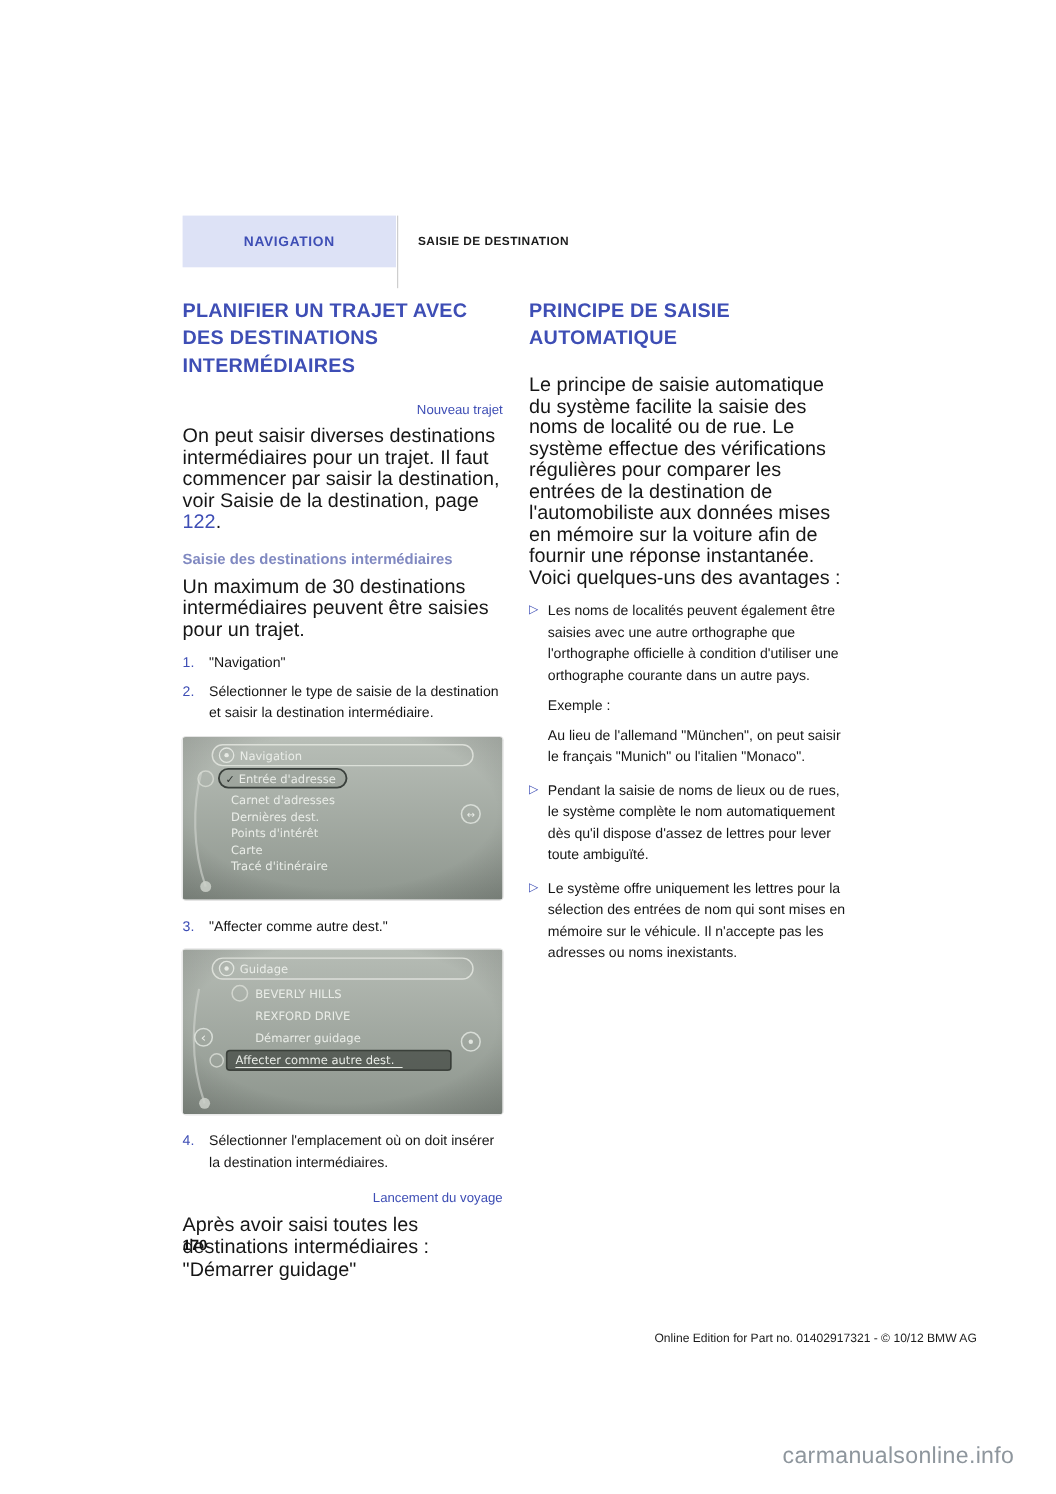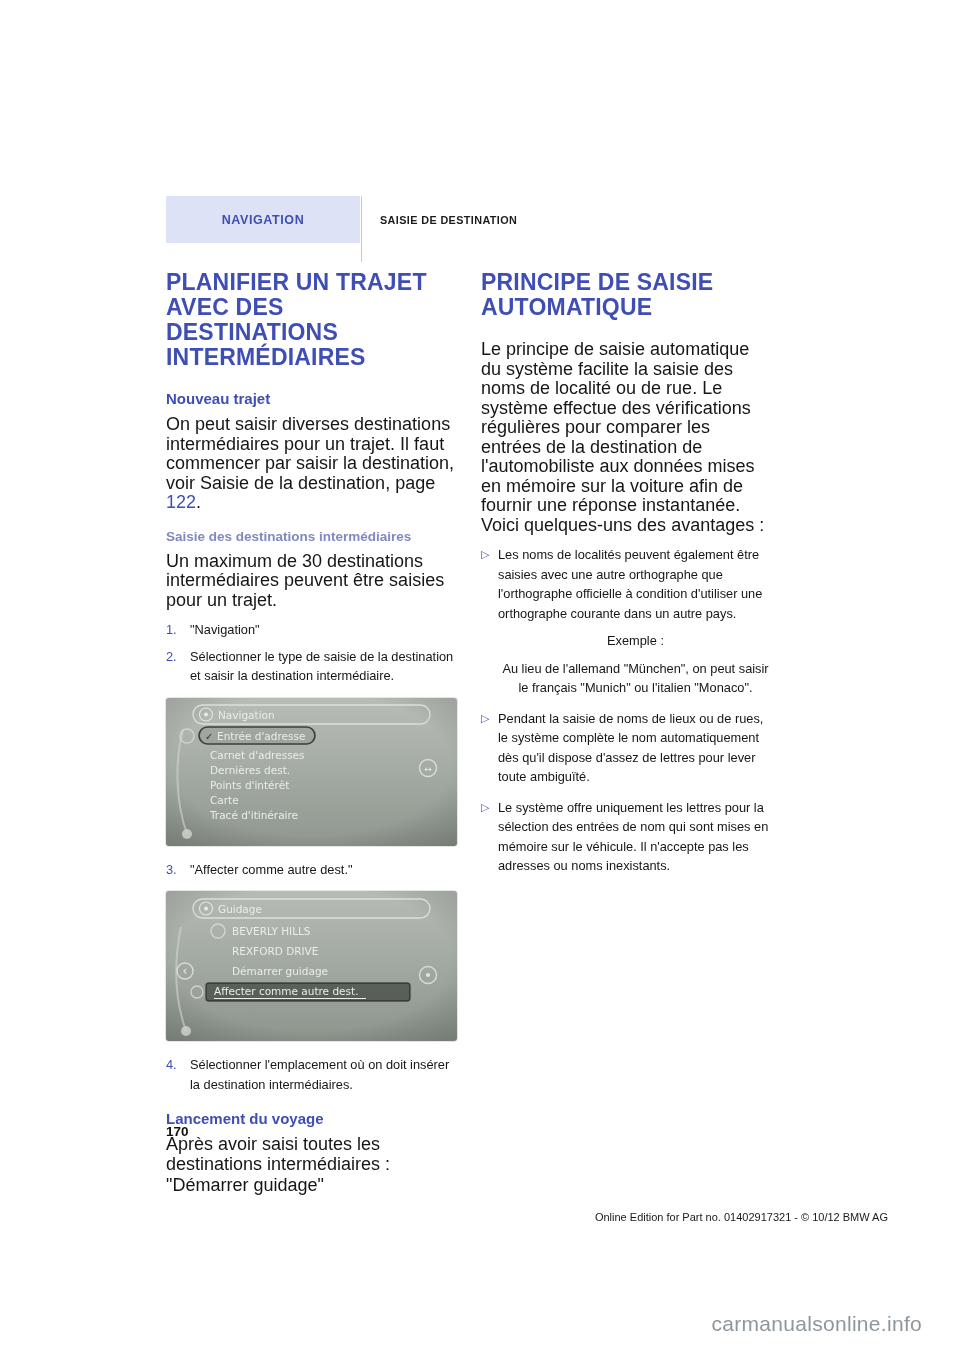--- a/index.html
+++ b/index.html
@@ -38,28 +38,29 @@
     color: #1c1c1c;
   }
 
   
   .col { position: absolute; top: 270px; }
   .col-left  { left: 166px; width: 291px; }
   .col-right { left: 481px; width: 292px; }
 
   .section-heading {
     margin: 0 0 20px;
-    font-size: 23px; line-height: 25px; font-weight: 700;
+    font-size: 18px; line-height: 25px; font-weight: 700;
     letter-spacing: .2px;
     color: var(--heading-blue, #3e4eb5);
   }
   .sub-heading {
     margin: 16px 0 8px;
-    font-size: 15px; font-weight: 700;
+    font-size: 12px; font-weight: 400;
     color: var(--heading-blue, #3e4eb5);
+    text-align: right;
   }
   .sub-heading.first { margin-top: 0; }
   .muted-heading {
     margin: 16px 0 8px;
     font-size: 13.5px; font-weight: 700;
     color: var(--subheading-muted, #8089c1);
   }
   p.body { margin: 0 0 10px; font-size: 18px; line-height: 19.5px; }
   p.body.tight { margin-bottom: 2px; }
   .page-link {
@@ -82,21 +83,21 @@
   .scr-text  { font-family: "DejaVu Sans", sans-serif; font-size: 10.5px; fill: #eaede8; }
   .scr-check { font-family: "DejaVu Sans", sans-serif; font-size: 10px; font-weight: 700; fill: #2e3430; }
   .scr-knob  { font-family: "DejaVu Sans", sans-serif; font-size: 9px; fill: #eaede8; }
   .scr-back  { font-family: "DejaVu Sans", sans-serif; font-size: 12px; fill: #eaede8; }
 
   
   .bullet { display: flex; margin: 0 0 11px; font-size: 12.8px; line-height: 19.5px; }
   .bullet-icon { flex: 0 0 17px; color: var(--heading-blue, #3e4eb5); font-size: 11px; line-height: 19.5px; }
   .bullet-body { flex: 1; }
   .bullet-body p { margin: 0; }
-  .bullet-body p + p { margin-top: 8px; text-align: center; }
+  .bullet-body p + p { margin-top: 8px; }
 
   
   .footer-pagenum {
     position: absolute; left: 166px; top: 1124px;
     font-size: 13.5px; font-weight: 700; color: #111;
   }
   .footer-edition {
     position: absolute; left: 0; top: 1211px; width: 888px;
     text-align: right; font-size: 11px; color: #1a1a1a;
   }

